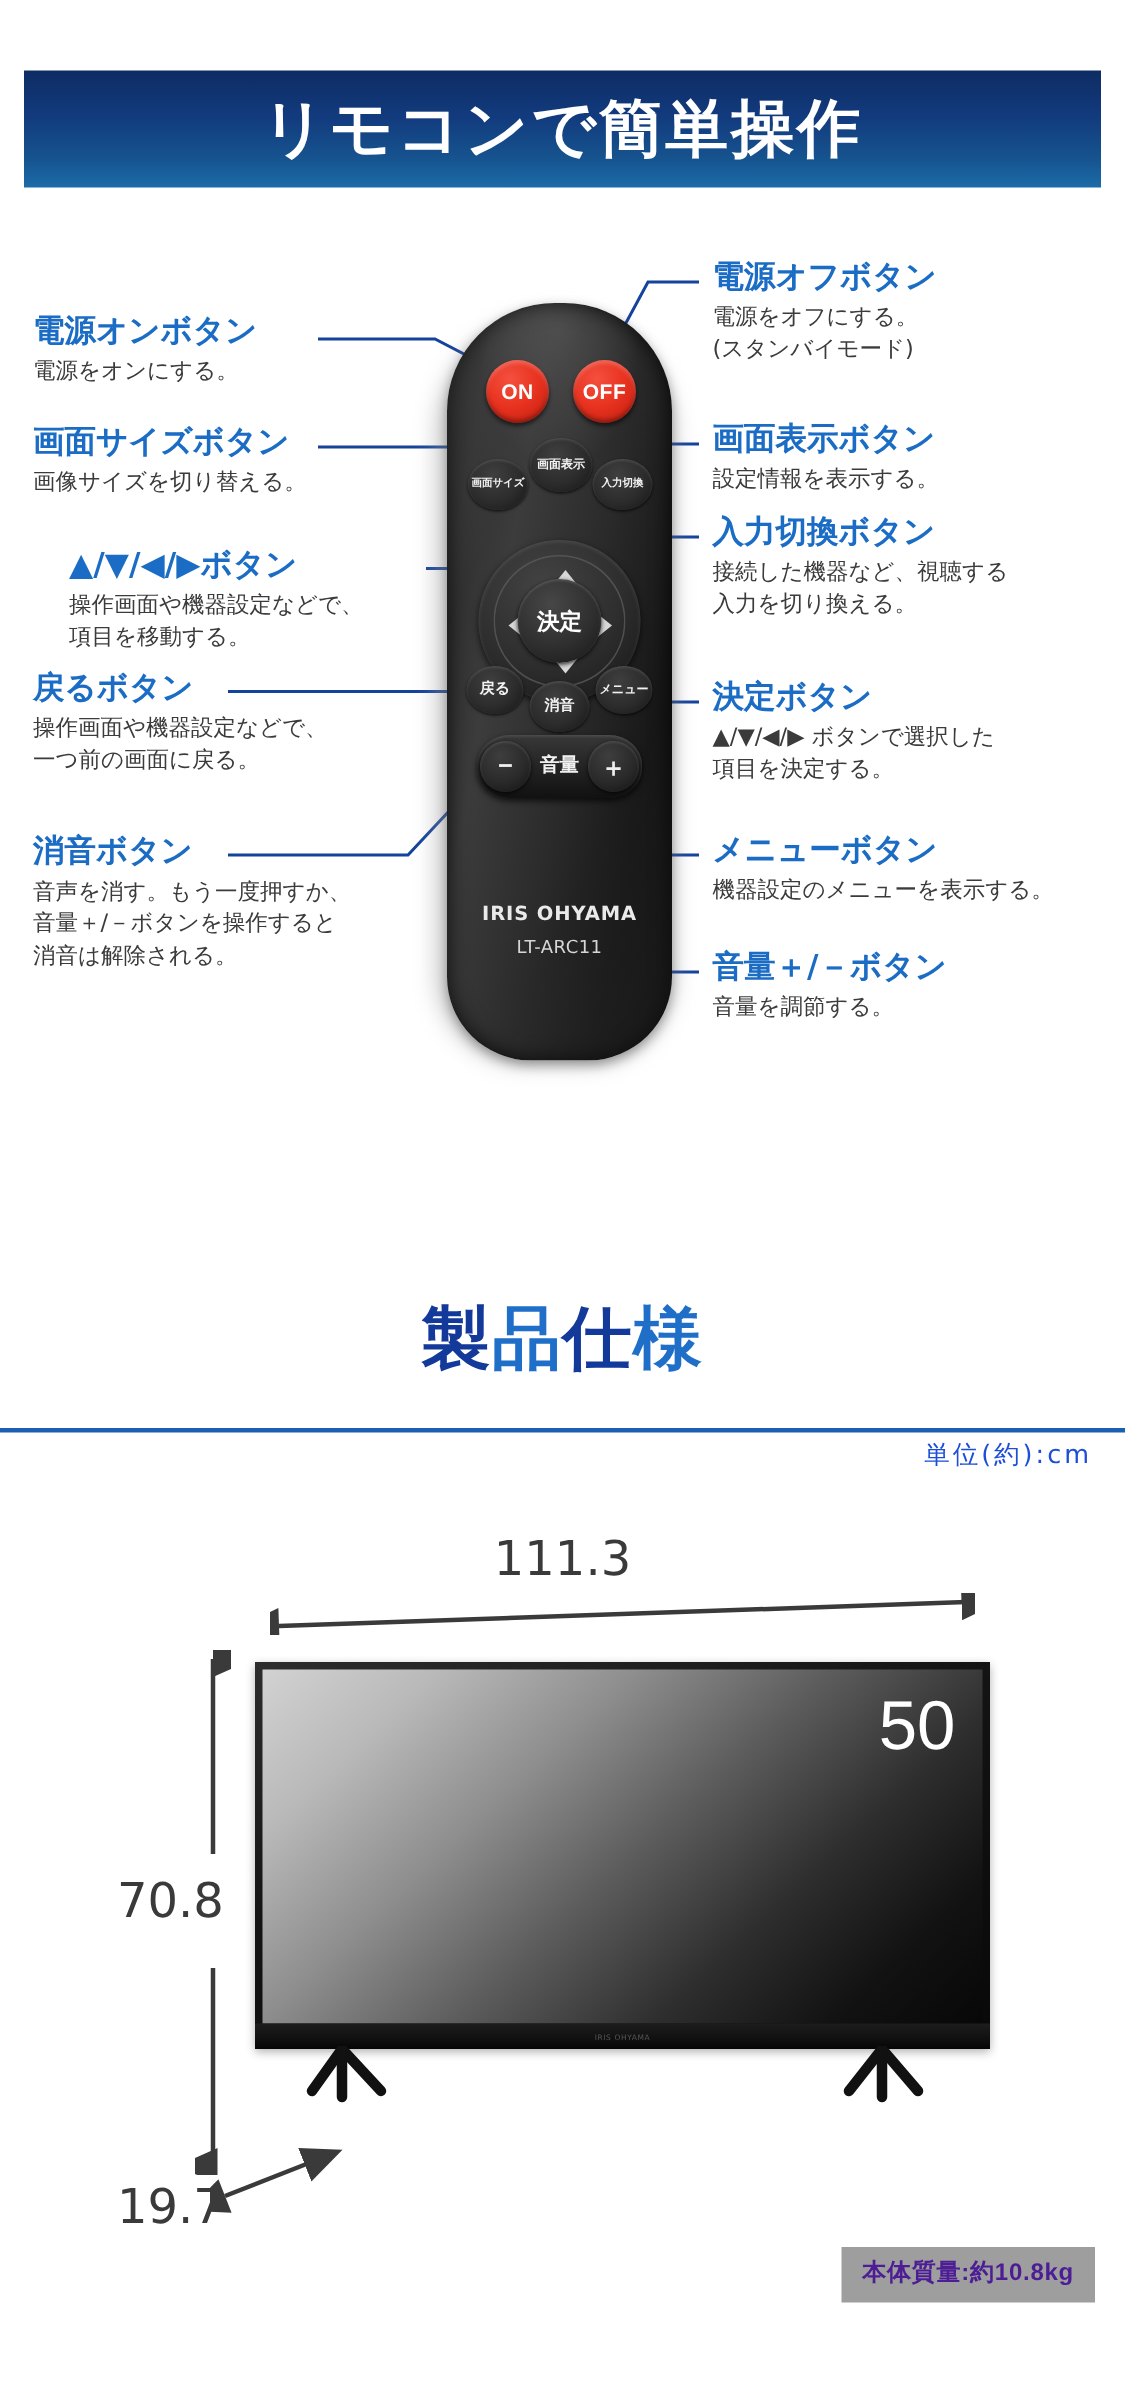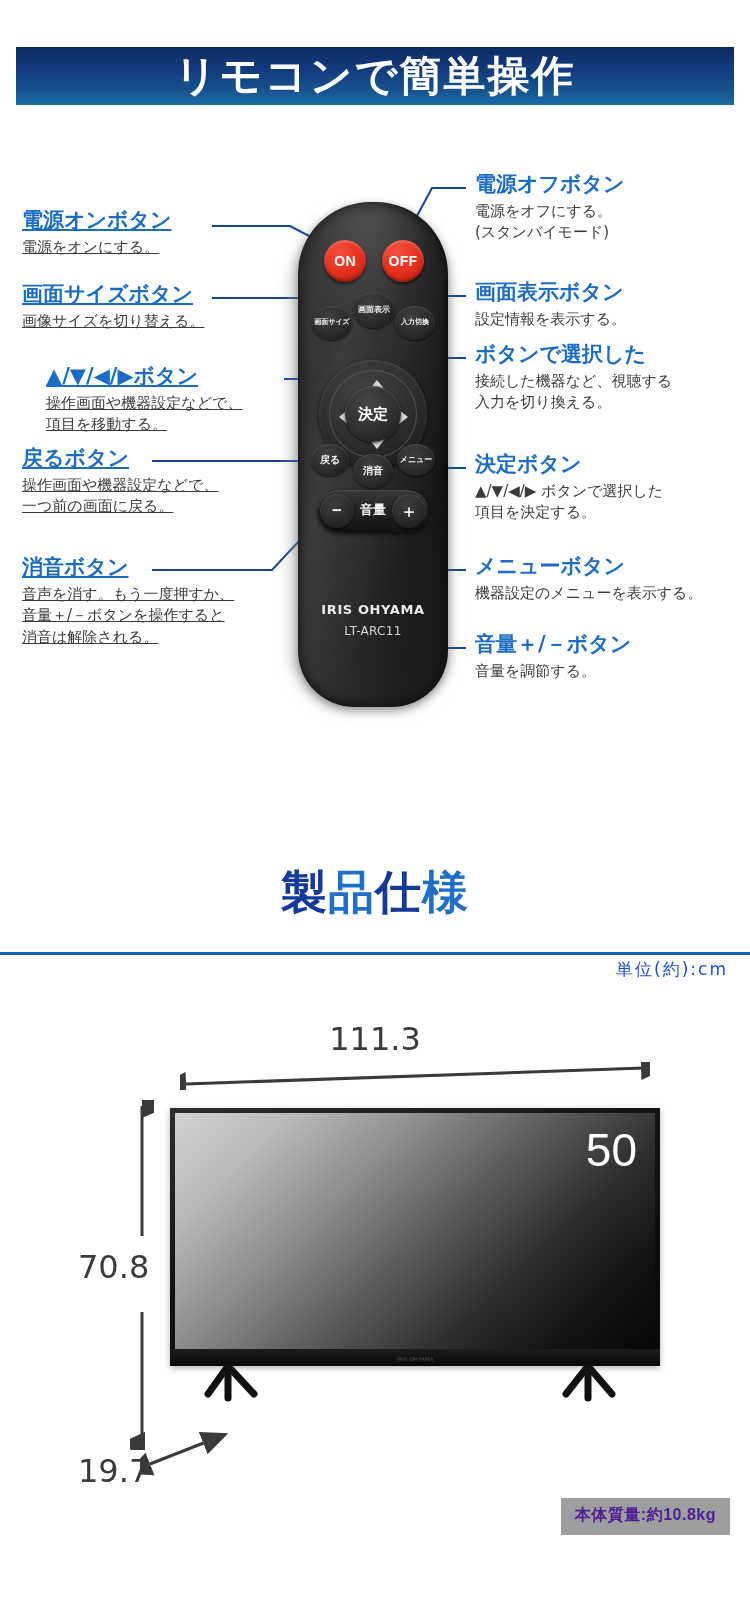--- a/index.html
+++ b/index.html
@@ -5,41 +5,41 @@
   html,body{margin:0;padding:0;}
   body{
     width:750px;height:1600px;background:#ffffff;
     font-family:"Liberation Sans","DejaVu Sans",sans-serif;
     position:relative;overflow:hidden;
   }
   .page{position:relative;width:750px;height:1600px;}
 
   
   .banner{
-    position:absolute;left:16px;top:47px;width:718px;height:58px;
+    position:absolute;left:16px;top:47px;width:718px;height:78px;
     background:linear-gradient(180deg,#0e2c63 0%,#123b7e 40%,#16538f 75%,#1b6ba8 100%);
     display:flex;align-items:center;justify-content:center;
   }
   .banner-title{
     color:#fff;font-size:42px;font-weight:bold;letter-spacing:2px;
     font-family:"DejaVu Sans","Liberation Sans",sans-serif;
     line-height:1;
   }
 
   
   .callout{position:absolute;}
   .co-title{
     color:#1b6cc4;font-weight:bold;font-size:21px;line-height:1.15;
     white-space:nowrap;font-family:"DejaVu Sans","Liberation Sans",sans-serif;
   }
   .co-body{
     color:#3b3b3b;font-size:15px;line-height:1.42;margin-top:5px;
     white-space:pre-line;font-family:"DejaVu Sans","Liberation Sans",sans-serif;
   }
-  .left .co-title,.left .co-body{text-align:left;text-decoration:underline;}
+  .left .co-title,.left .co-body{text-align:left;}
 
   
   .leaders{position:absolute;left:0;top:0;width:750px;height:830px;pointer-events:none;}
 
   
   .remote-wrap{position:absolute;left:288px;top:196px;width:170px;height:520px;}
   .remote-shadow{
     position:absolute;left:2px;top:14px;width:160px;height:500px;
     background:rgba(150,150,150,.45);filter:blur(7px);
     border-radius:78px 78px 60px 60px;
@@ -246,21 +246,21 @@
 音量＋/－ボタンを操作すると
 消音は解除される。</div>
   </div>
 
   <div class="callout" style="left:475px;top:280px;">
     <div class="co-title">画面表示ボタン</div>
     <div class="co-body">設定情報を表示する。</div>
   </div>
 
   <div class="callout" style="left:475px;top:342px;">
-    <div class="co-title">ボタンで選択した</div>
+    <div class="co-title">入力切換ボタン</div>
     <div class="co-body">接続した機器など、視聴する
 入力を切り換える。</div>
   </div>
 
   <div class="callout" style="left:475px;top:554px;">
     <div class="co-title">メニューボタン</div>
     <div class="co-body">機器設定のメニューを表示する。</div>
   </div>
 
   <div class="callout" style="left:475px;top:452px;">

